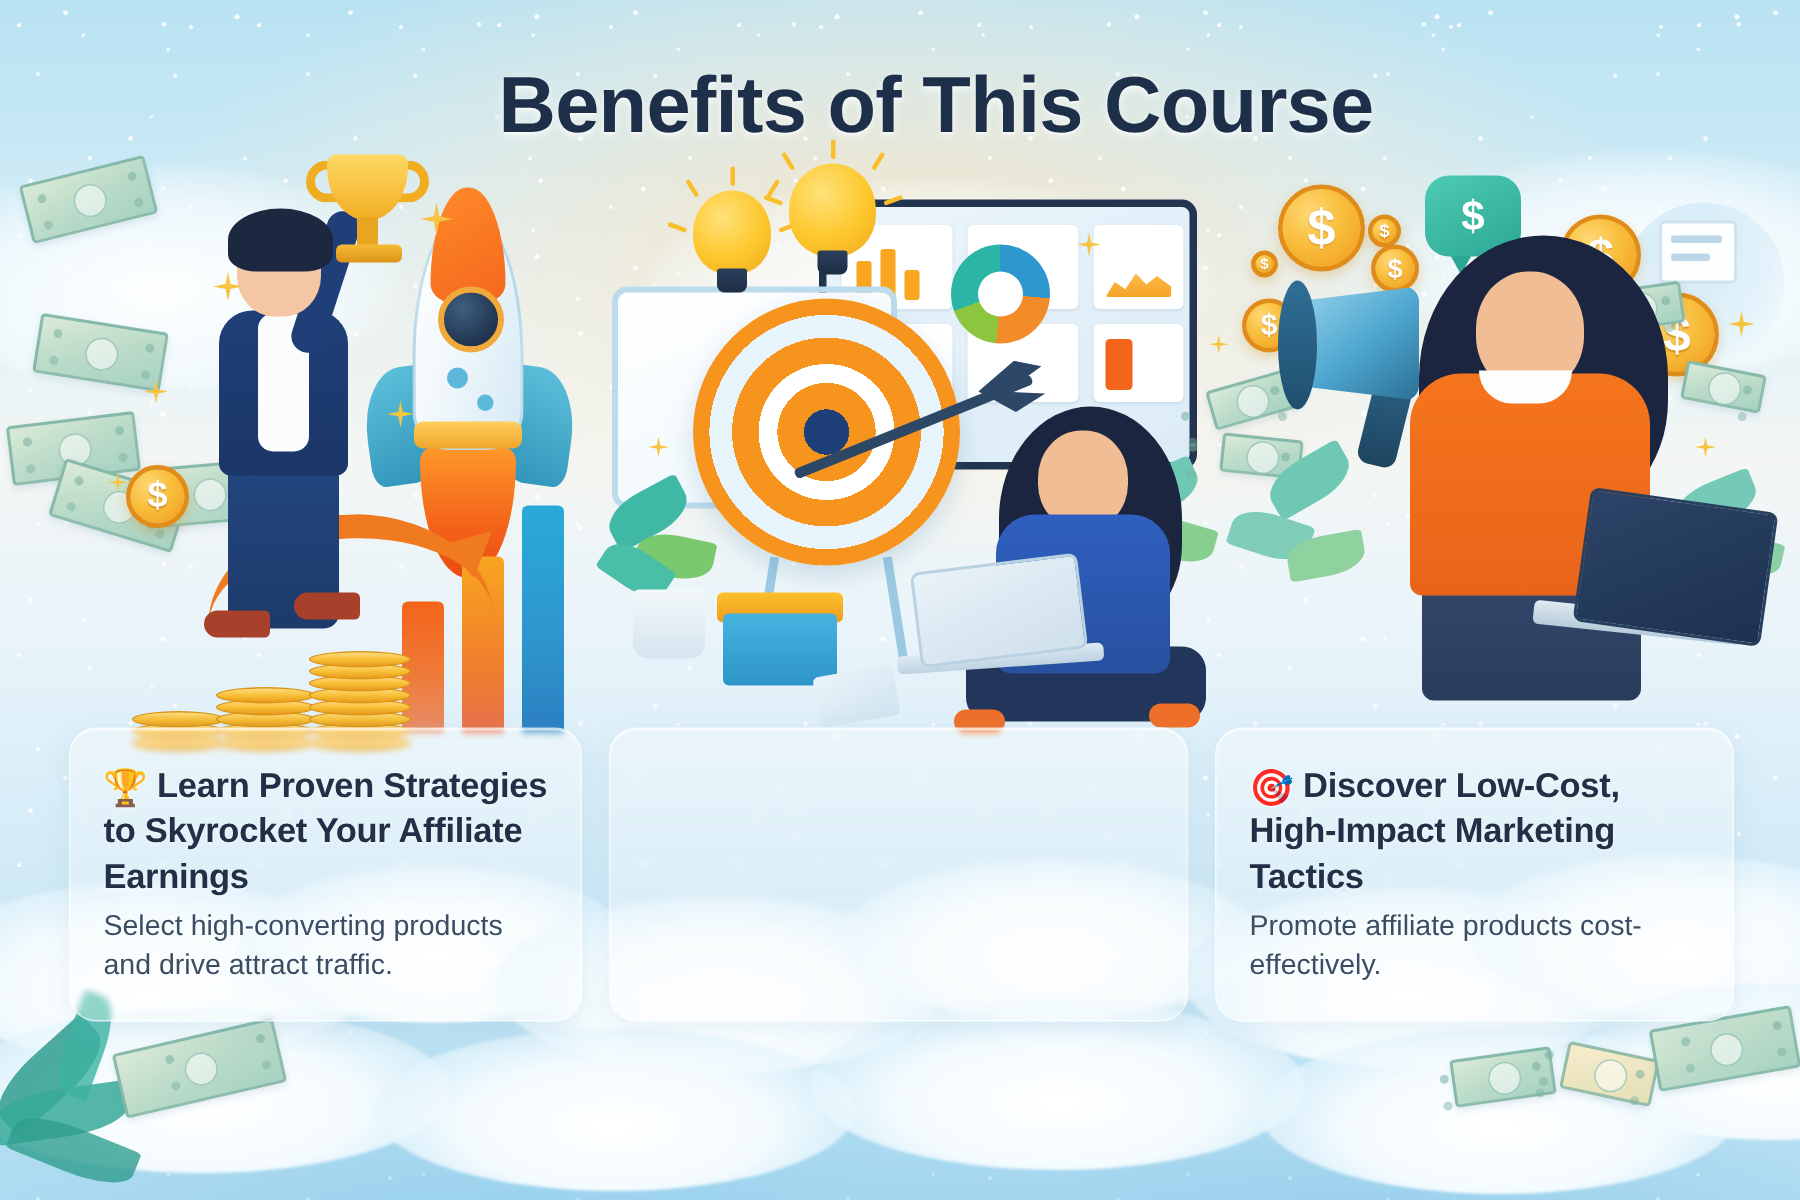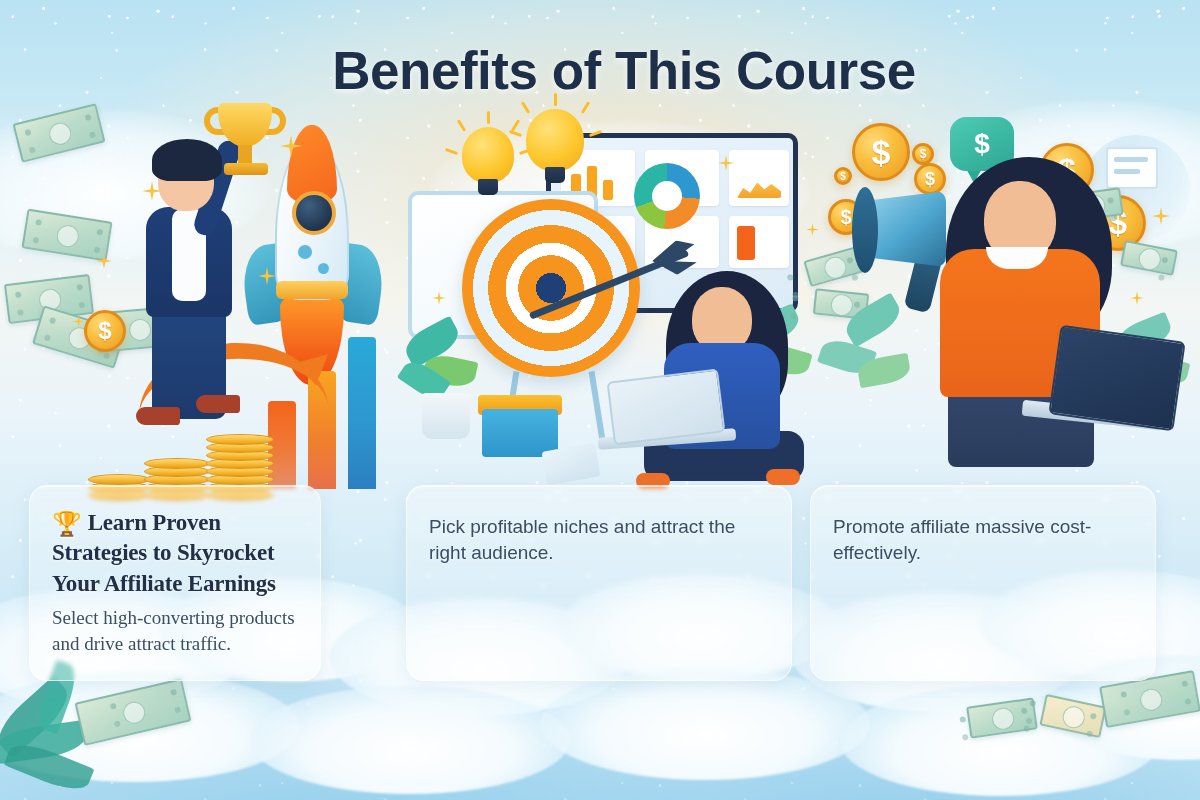--- a/index.html
+++ b/index.html
@@ -374,21 +374,21 @@
     position:absolute;
     top:485px;
     height:196px;
     border-radius:18px;
     background:linear-gradient(180deg, rgba(255,255,255,0.36) 0%, rgba(255,255,255,0.26) 55%, rgba(255,255,255,0.30) 100%);
     border:1.5px solid rgba(255,255,255,0.62);
     box-shadow:0 4px 18px rgba(120,170,200,0.16), inset 0 1px 0 rgba(255,255,255,.55);
     backdrop-filter:blur(2px);
     padding:22px 22px 0 22px;
   }
-  #card-1{ left:29px;  width:292px;font-family:Liberation Serif, serif; }
+  #card-1{ left:46px;  width:342px; }
   #card-2{ left:406px; width:386px; }
   #card-3{ left:810px; width:346px; }
 
   .card-emoji{
     display:inline-block;
     font-size:24px;
     line-height:1;
     vertical-align:-2px;
     margin-right:6px;
   }
@@ -639,21 +639,23 @@
   <div class="cards">
 
     <div class="card" id="card-1">
       <div class="card-title">
         <span class="card-emoji">🏆</span><span>Learn Proven Strategies to Skyrocket Your Affiliate Earnings</span>
       </div>
       <div class="card-body">Select high-converting products and drive attract traffic.</div>
     </div>
 
     <div class="card" id="card-2">
-      <div class="card-body">Pick profitable niches and attract the right audience.</div>
     </div>
 
     <div class="card" id="card-3">
-      <div class="card-body">Promote affiliate massive cost-effectively.</div>
+      <div class="card-title">
+        <span class="card-emoji">🎯</span><span>Discover Low-Cost, High-Impact Marketing Tactics</span>
+      </div>
+      <div class="card-body">Promote affiliate products cost-effectively.</div>
     </div>
   </div>
 
 </div>
 
 </body></html>

